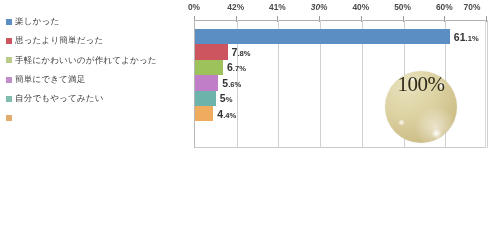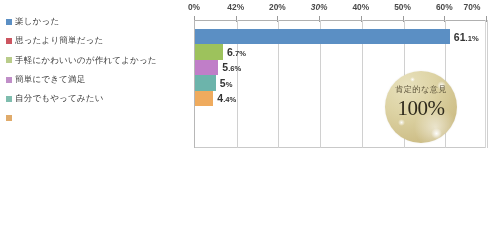--- a/index.html
+++ b/index.html
@@ -190,21 +190,21 @@
       <div class="legend-item">
         <span class="legend-swatch" style="background: rgb(224, 171, 107);"></span>
       </div>
     </div>
 
   <div id="xaxis-labels">
       <div class="tick-label" style="left: 194px;">0%</div>
       <div class="tick-mark" style="left: 194px;"></div>
       <div class="tick-label" style="left: 235.714px;">42%</div>
       <div class="tick-mark" style="left: 235.714px;"></div>
-      <div class="tick-label" style="left: 277.429px;">20%</div>
+      <div class="tick-label" style="left: 277.429px;">41%</div>
       <div class="tick-mark" style="left: 277.429px;"></div>
       <div class="tick-label" style="left: 319.143px; font-style: italic;">30%</div>
       <div class="tick-mark" style="left: 319.143px;"></div>
       <div class="tick-label" style="left: 360.857px;">40%</div>
       <div class="tick-mark" style="left: 360.857px;"></div>
       <div class="tick-label" style="left: 402.571px;">50%</div>
       <div class="tick-mark" style="left: 402.571px;"></div>
       <div class="tick-label" style="left: 444.286px;">60%</div>
       <div class="tick-mark" style="left: 444.286px;"></div>
       <div class="tick-label" style="left: 472px;">70%</div>
@@ -223,20 +223,24 @@
           <div class="gridline" style="left: 208.571px;"></div>
           <div class="gridline" style="left: 250.286px;"></div>
           <div class="gridline" style="left: 292px;"></div>
         </div>
       <div id="bars">
           <div class="bar-row">
             <div class="bar" title="楽しかった" style="width: 254.874px; background: rgb(91, 143, 196);"></div>
             <div class="bar-value" style="left: 254.874px;"><span>61</span><span class="dec">.1</span><span class="dec">%</span></div>
           </div>
           <div class="bar-row">
+            <div class="bar" title="思ったより簡単だった" style="width: 32.5371px; background: rgb(204, 85, 96);"></div>
+            <div class="bar-value" style="left: 32.5371px;"><span>7</span><span class="dec">.8</span><span class="dec">%</span></div>
+          </div>
+          <div class="bar-row">
             <div class="bar" title="手軽にかわいいのが作れてよかった" style="width: 27.9486px; background: rgb(157, 194, 92);"></div>
             <div class="bar-value" style="left: 27.9486px;"><span>6</span><span class="dec">.7</span><span class="dec">%</span></div>
           </div>
           <div class="bar-row">
             <div class="bar" title="簡単にできて満足" style="width: 23.36px; background: rgb(192, 126, 200);"></div>
             <div class="bar-value" style="left: 23.36px;"><span>5</span><span class="dec">.6</span><span class="dec">%</span></div>
           </div>
           <div class="bar-row">
             <div class="bar" title="自分でもやってみたい" style="width: 20.8571px; background: rgb(108, 180, 171);"></div>
             <div class="bar-value" style="left: 20.8571px;"><span>5</span><span class="dec">%</span></div>
@@ -247,17 +251,16 @@
           </div>
         </div>
     </div>
   </div>
 
   <div id="badge">
     <div class="sparkle" style="left:52px; top:10px; width:9px; height:9px;"></div>
     <div class="sparkle" style="left:13px; top:48px; width:7px; height:7px;"></div>
     <div class="sparkle" style="left:46px; top:57px; width:11px; height:11px;"></div>
     <div class="sparkle" style="left:25px; top:6px; width:5px; height:5px;"></div>
-    <div id="badge-title">肯定的な意見</div>
     <div id="badge-value">100%</div>
   </div>
 
 </div>
 
 </body></html>

